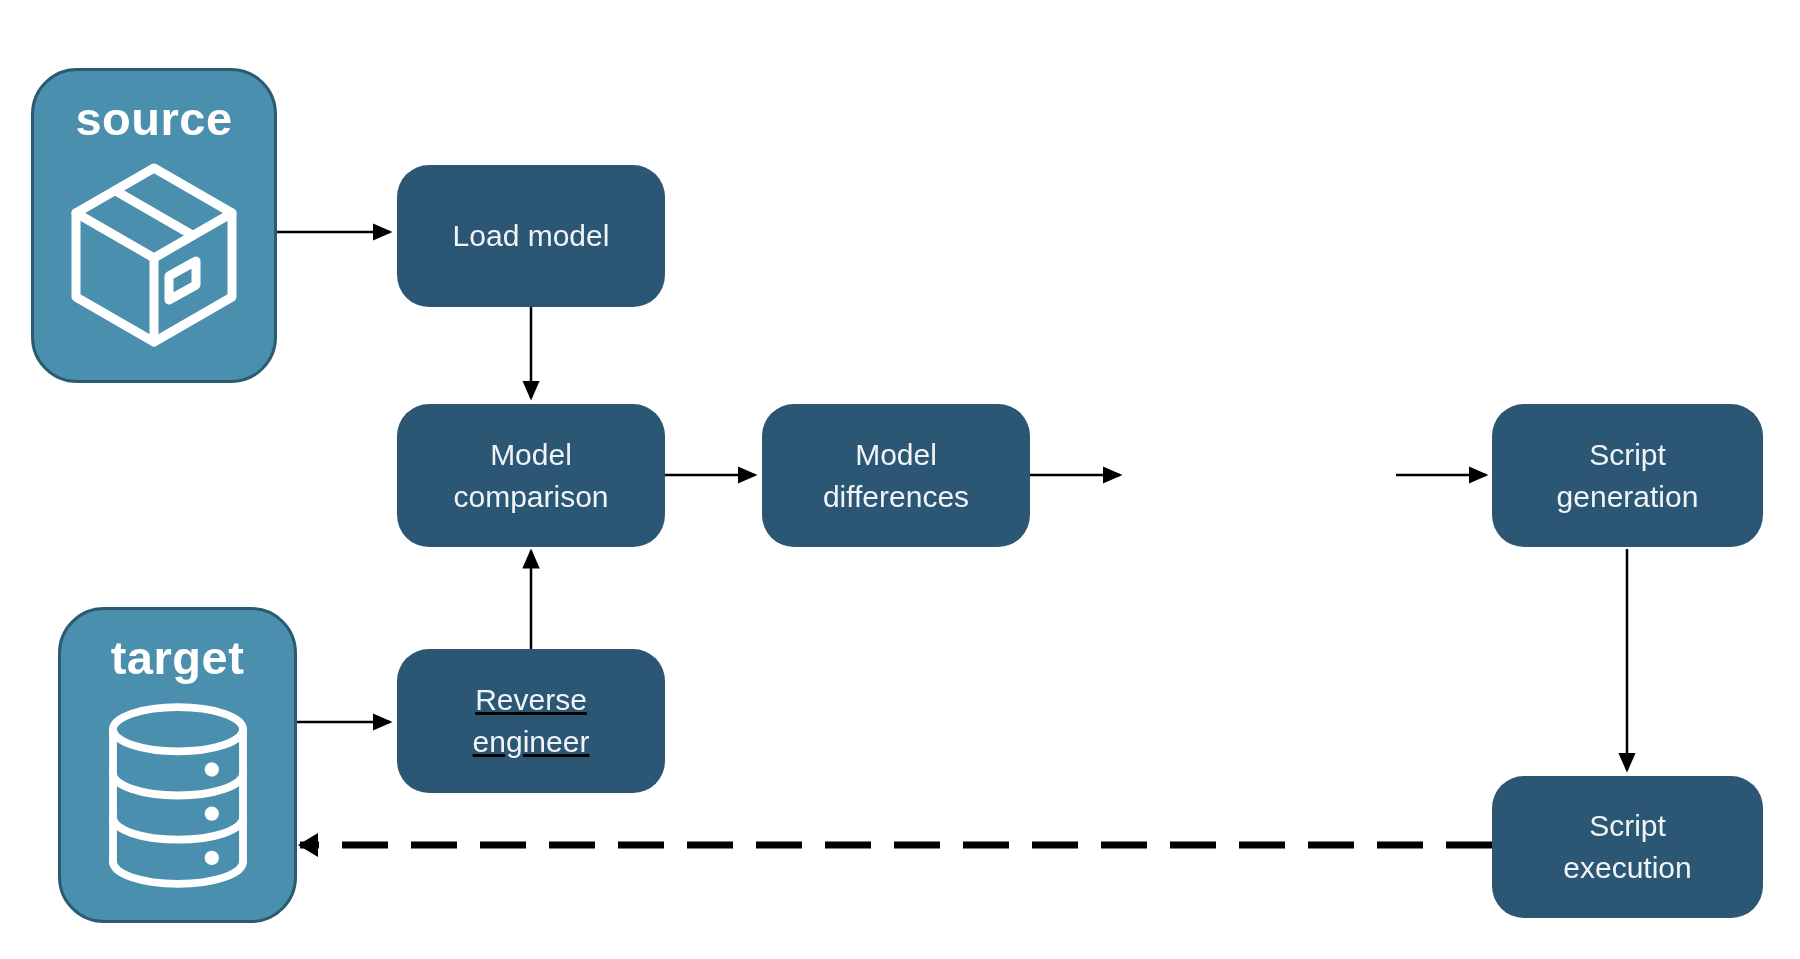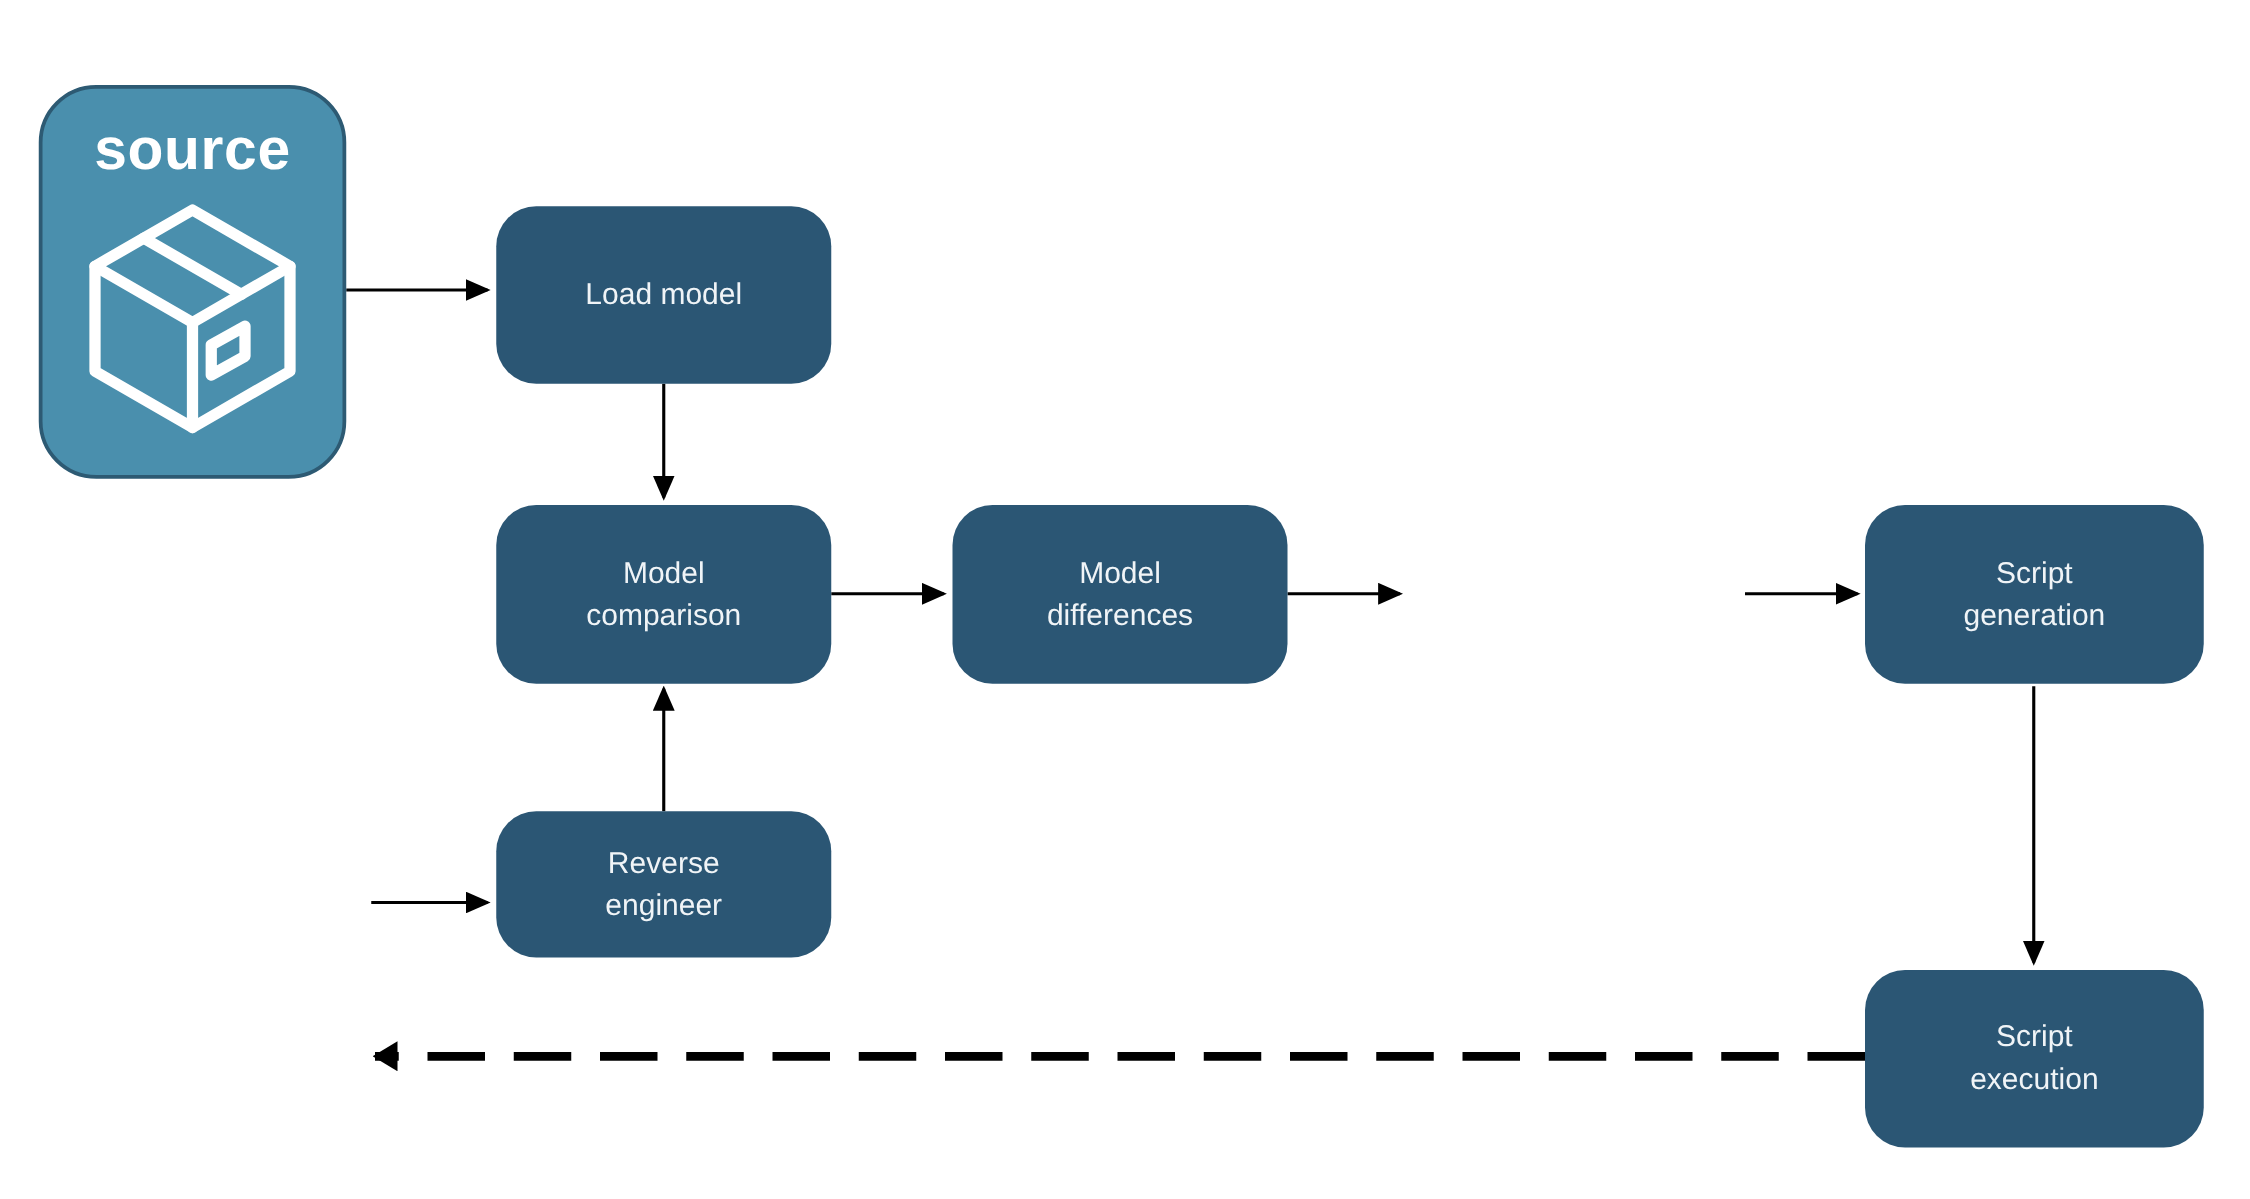--- a/index.html
+++ b/index.html
@@ -50,21 +50,21 @@
   .step {
     position: absolute;
     background: var(--node-fill, #2B5674);
     border-radius: 32px;
     display: flex;
     align-items: center;
     justify-content: center;
   }
   .step-label {
     color: var(--node-text, #F0F4F7);
-    font-size: 24px;
+    font-size: 30px;
     line-height: 1.4;
     text-align: center;
     white-space: pre-line;
   }
 </style>
 </head>
 <body>
 
 <div class="canvas">
 
@@ -93,20 +93,34 @@
     <div class="endpoint-label">source</div>
     <svg class="endpoint-icon" width="180" height="189" viewBox="0 0 120 126" fill="none" stroke="currentColor" stroke-width="6" stroke-linejoin="round" stroke-linecap="round">
       <path d="M60 6 L112 36 L60 66 L8 36 Z"></path>
       <path d="M34 21 L86 51"></path>
       <path d="M8 36 L8 92 L60 122 L60 66"></path>
       <path d="M112 36 L112 92 L60 122"></path>
       <path d="M70 78 L88 68 L88 84 L70 94 Z"></path>
     </svg>
   </div>
 
+  <div class="endpoint" style="left:58px; top:607px; width:239px; height:316px;">
+    <div class="endpoint-label">target</div>
+    <svg class="endpoint-icon" width="156" height="195" viewBox="0 0 120 150" fill="none" stroke="currentColor" stroke-width="6" stroke-linecap="round">
+      <ellipse cx="60" cy="24" rx="50" ry="17"></ellipse>
+      <path d="M10 24 L10 126"></path>
+      <path d="M110 24 L110 126"></path>
+      <path d="M10 126 A50 17 0 0 0 110 126"></path>
+      <path d="M10 58 A50 17 0 0 0 110 58"></path>
+      <path d="M10 92 A50 17 0 0 0 110 92"></path>
+      <circle cx="86" cy="55" r="5.5" fill="currentColor" stroke="none"></circle>
+      <circle cx="86" cy="89" r="5.5" fill="currentColor" stroke="none"></circle>
+      <circle cx="86" cy="123" r="5.5" fill="currentColor" stroke="none"></circle>
+    </svg>
+  </div>
 
   <div class="step" style="left:397px; top:165px; width:268px; height:142px;">
     <span class="step-label">Load model</span>
   </div>
 
   <div class="step" style="left:397px; top:404px; width:268px; height:143px;">
     <span class="step-label">Model
 comparison</span>
   </div>
 
@@ -114,21 +128,21 @@
     <span class="step-label">Model
 differences</span>
   </div>
 
 
   <div class="step" style="left:1492px; top:404px; width:271px; height:143px;">
     <span class="step-label">Script
 generation</span>
   </div>
 
-  <div class="step" style="left:397px; top:649px; width:268px; height:117px;">
+  <div class="step" style="left:397px; top:649px; width:268px; height:144px;text-decoration:underline;">
     <span class="step-label">Reverse
 engineer</span>
   </div>
 
   <div class="step" style="left:1492px; top:776px; width:271px; height:142px;">
     <span class="step-label">Script
 execution</span>
   </div>
 
 </div>

